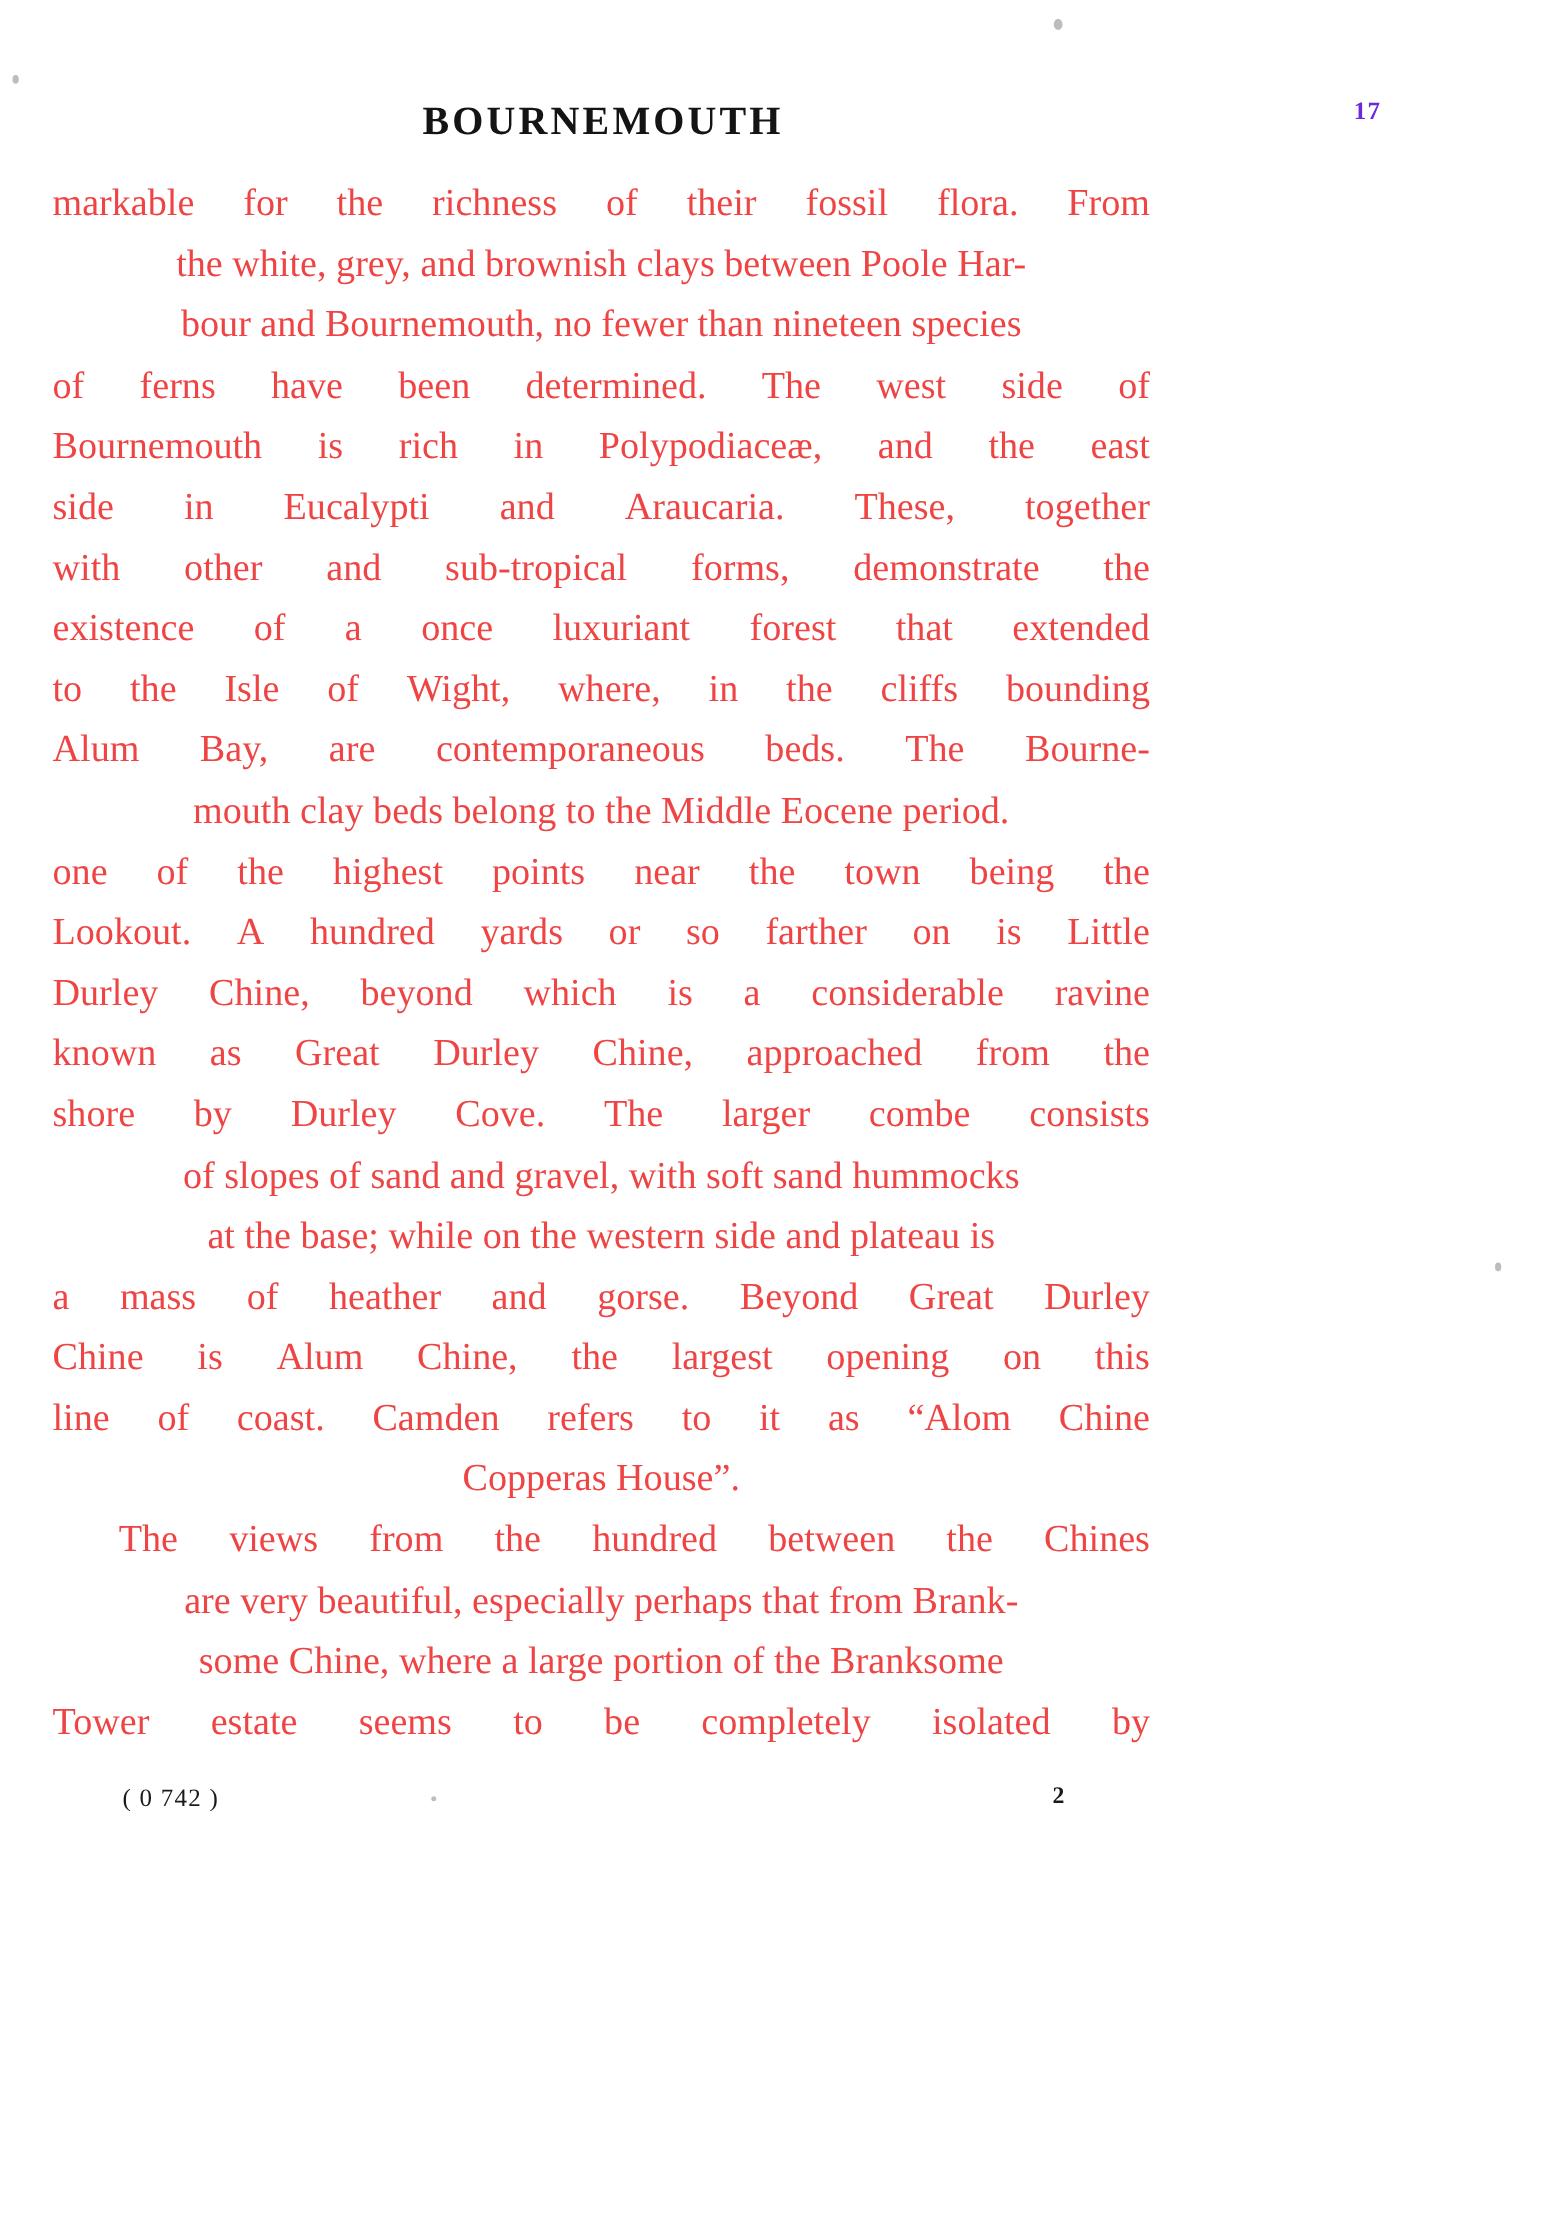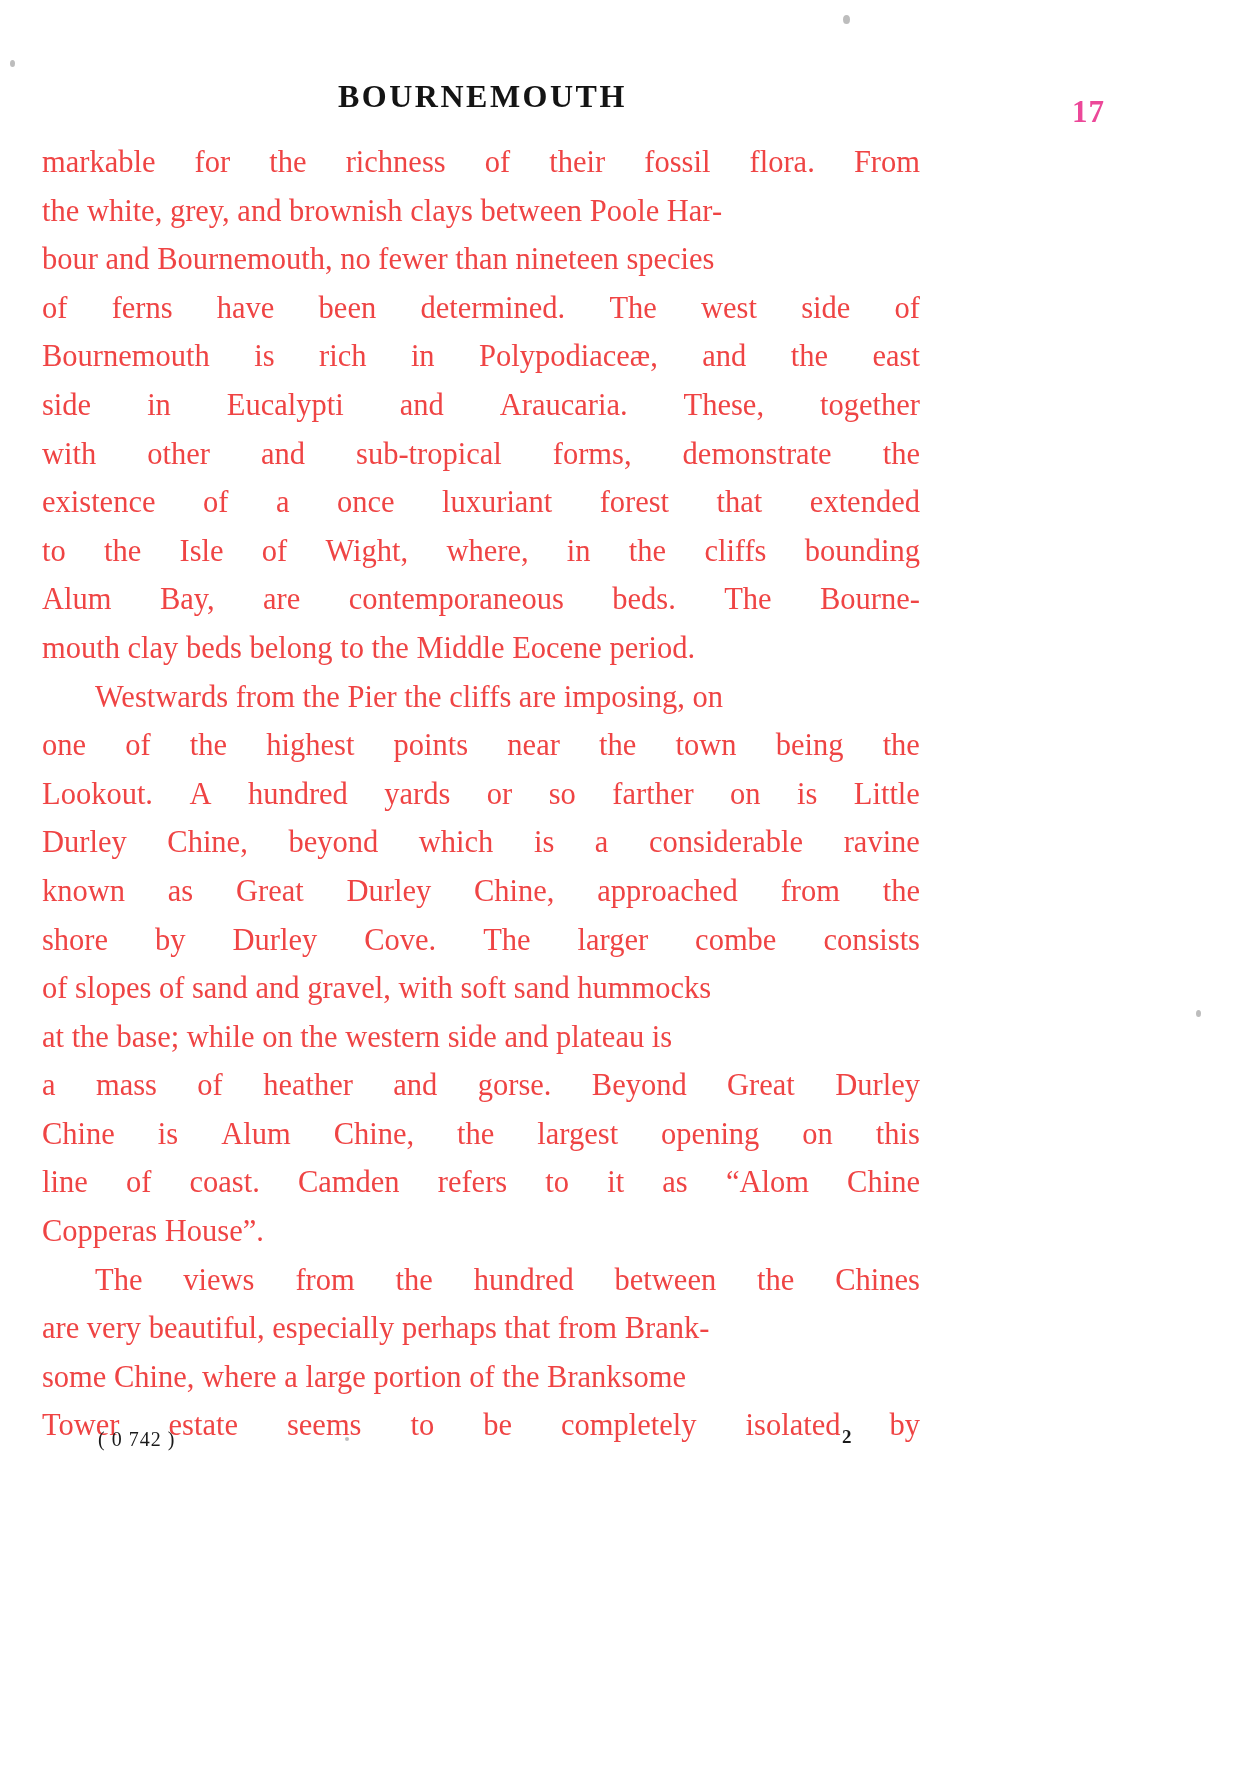--- a/index.html
+++ b/index.html
@@ -15,20 +15,21 @@
     color: #111111;
     overflow: hidden;
   }
 
   .page {
     position: absolute;
     left: 0; top: 0;
     width: 1075px;
     height: 1775px;
     background: #ffffff;
+    text-align: center;
   }
 
   
   .speck {
     position: absolute;
     background: #bdbdbd;
     border-radius: 50%;
   }
 
   .header {
@@ -44,25 +45,25 @@
     top: 0;
     font-family: "Liberation Serif", serif;
     font-size: 32px;
     font-weight: bold;
     letter-spacing: 2.5px;
     color: #141414;
   }
   .header-page-number {
     position: absolute;
     right: 0;
-    top: 16px;
-    font-family: "Liberation Serif", serif;
-    font-size: 31px;
+    top: 0;
+    font-family: "Liberation Serif", serif;
+    font-size: 20px;
     font-weight: bold;
-    color: #ec4899;
+    color: #6d28d9;
     letter-spacing: 1px;
   }
 
   .body-text {
     position: absolute;
     left: 42px;
     top: 138px;
     width: 1040px;
   }
 
@@ -223,23 +224,20 @@
           <span>Bay,</span>
           <span>are</span>
           <span>contemporaneous</span>
           <span>beds.</span>
           <span>The</span>
           <span>Bourne-</span>
         </div>
       </div>
       <div class="line">
         <div class="plain">mouth clay beds belong to the Middle Eocene period.</div>
-      </div>
-      <div class="line">
-        <div class="plain indent">Westwards from the Pier the cliffs are imposing, on</div>
       </div>
       <div class="line">
         <div class="just">
           <span>one</span>
           <span>of</span>
           <span>the</span>
           <span>highest</span>
           <span>points</span>
           <span>near</span>
           <span>the</span>

